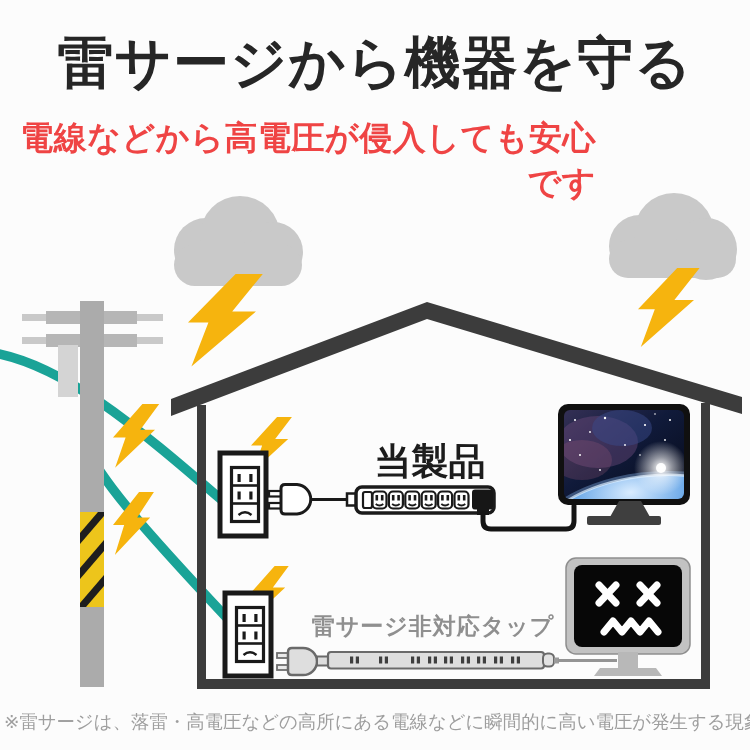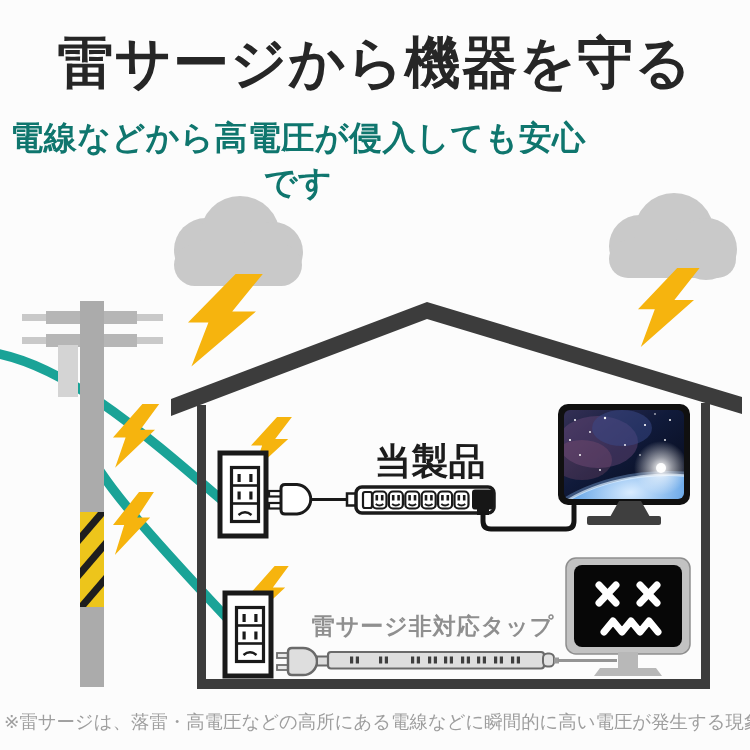--- a/index.html
+++ b/index.html
@@ -6,22 +6,22 @@
   body{
     width:750px;height:750px;position:relative;overflow:hidden;
     background:#fcfcfc;
     font-family:"Liberation Sans","DejaVu Sans",sans-serif;
   }
   .title{
     position:absolute;top:32px;left:0;width:750px;text-align:center;
     font-size:56px;font-weight:900;color:#262626;letter-spacing:1px;line-height:1.1;
   }
   .subtitle{
-    position:absolute;top:116px;left:0;width:596px;text-align:center;
-    font-size:33px;font-weight:700;color:#0f766e;letter-spacing:0.5px;
+    position:absolute;top:116px;left:0;width:596px;text-align:right;
+    font-size:33px;font-weight:700;color:#ef4444;letter-spacing:0.5px;
   }
   .footnote{
     position:absolute;top:709px;left:4px;width:746px;
     font-size:18.4px;font-weight:500;color:#9e9e9e;white-space:nowrap;
   }
   svg.illustration{position:absolute;left:0;top:0;}
   
   .bolt{fill:var(--lightning,#F6B40E);}
   .cloud{fill:var(--cloud,#C9C9C9);}
   .wire{stroke:var(--wire,#1AA397);stroke-width:9.5;fill:none;stroke-linecap:round;}

